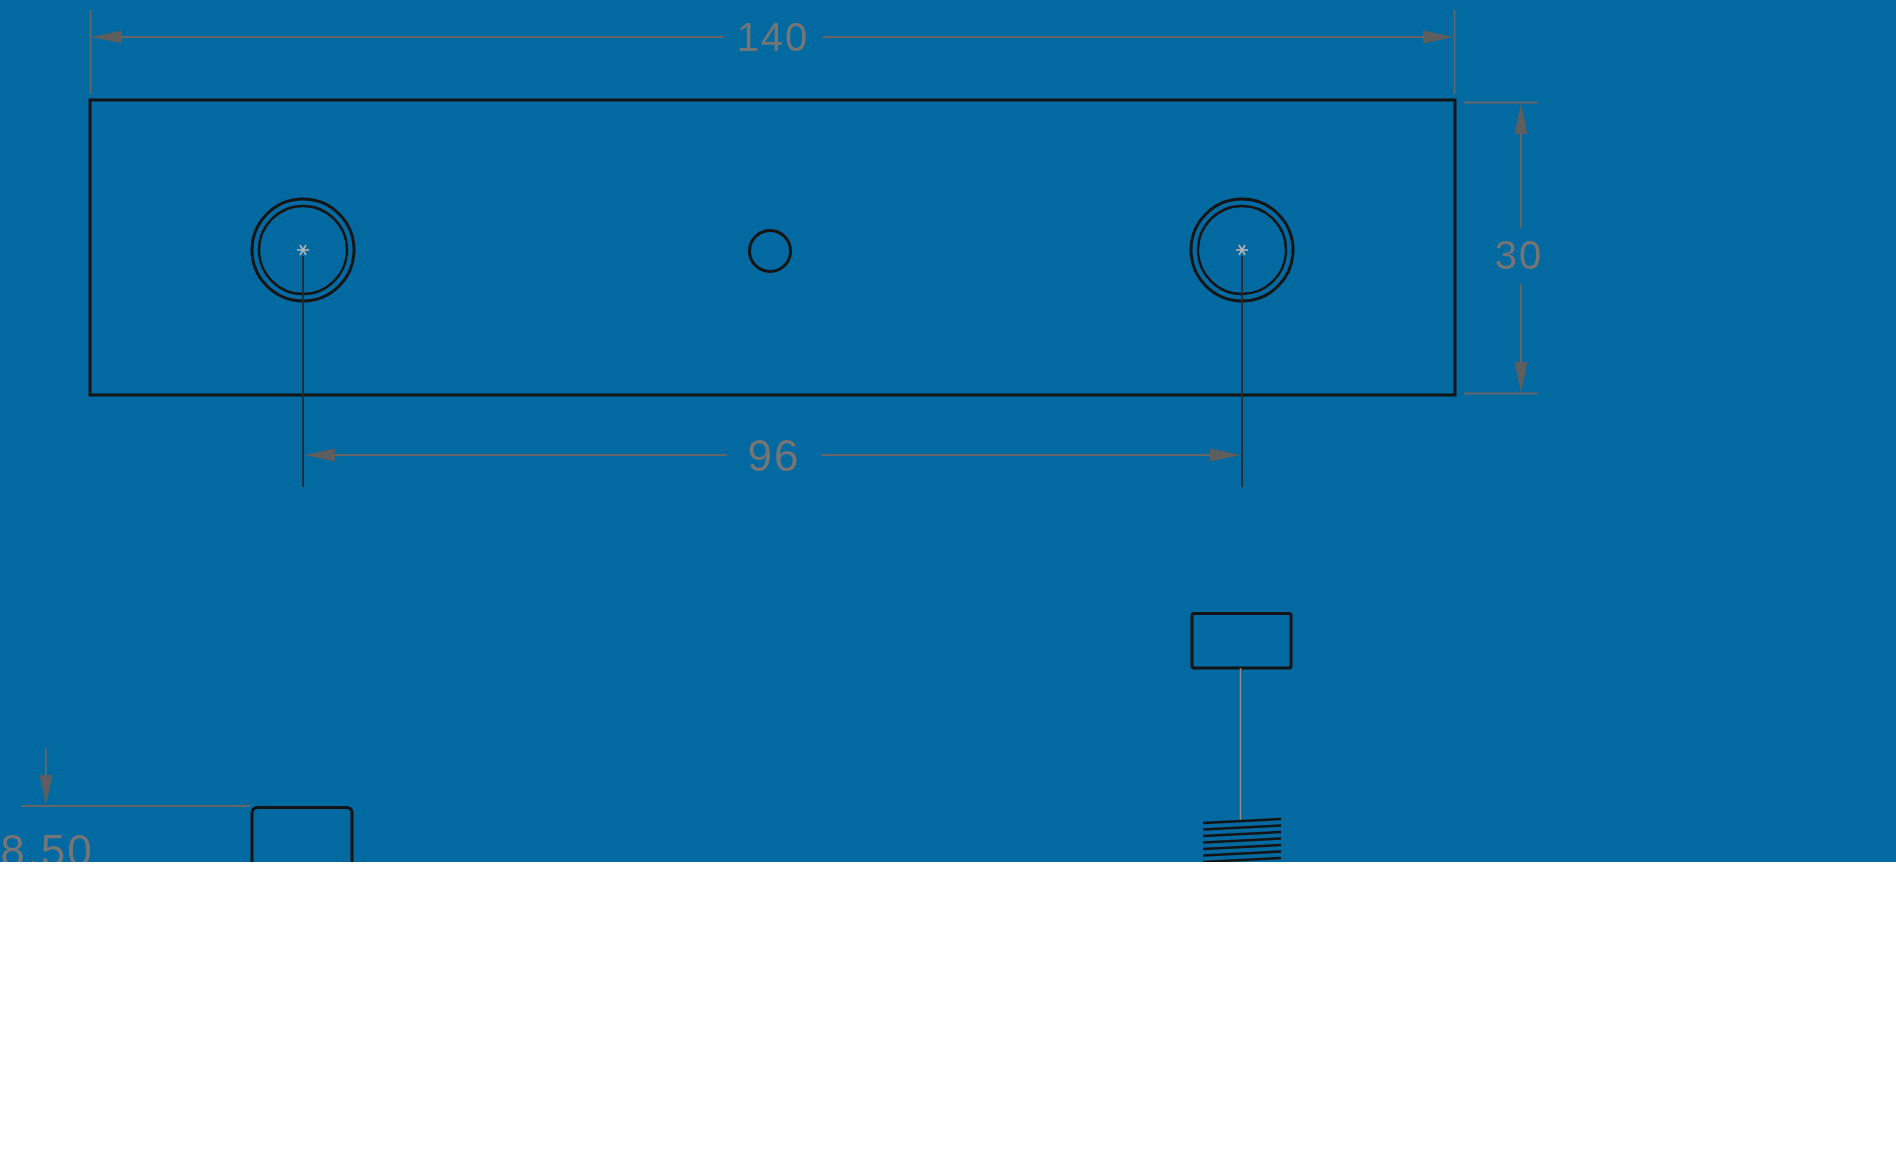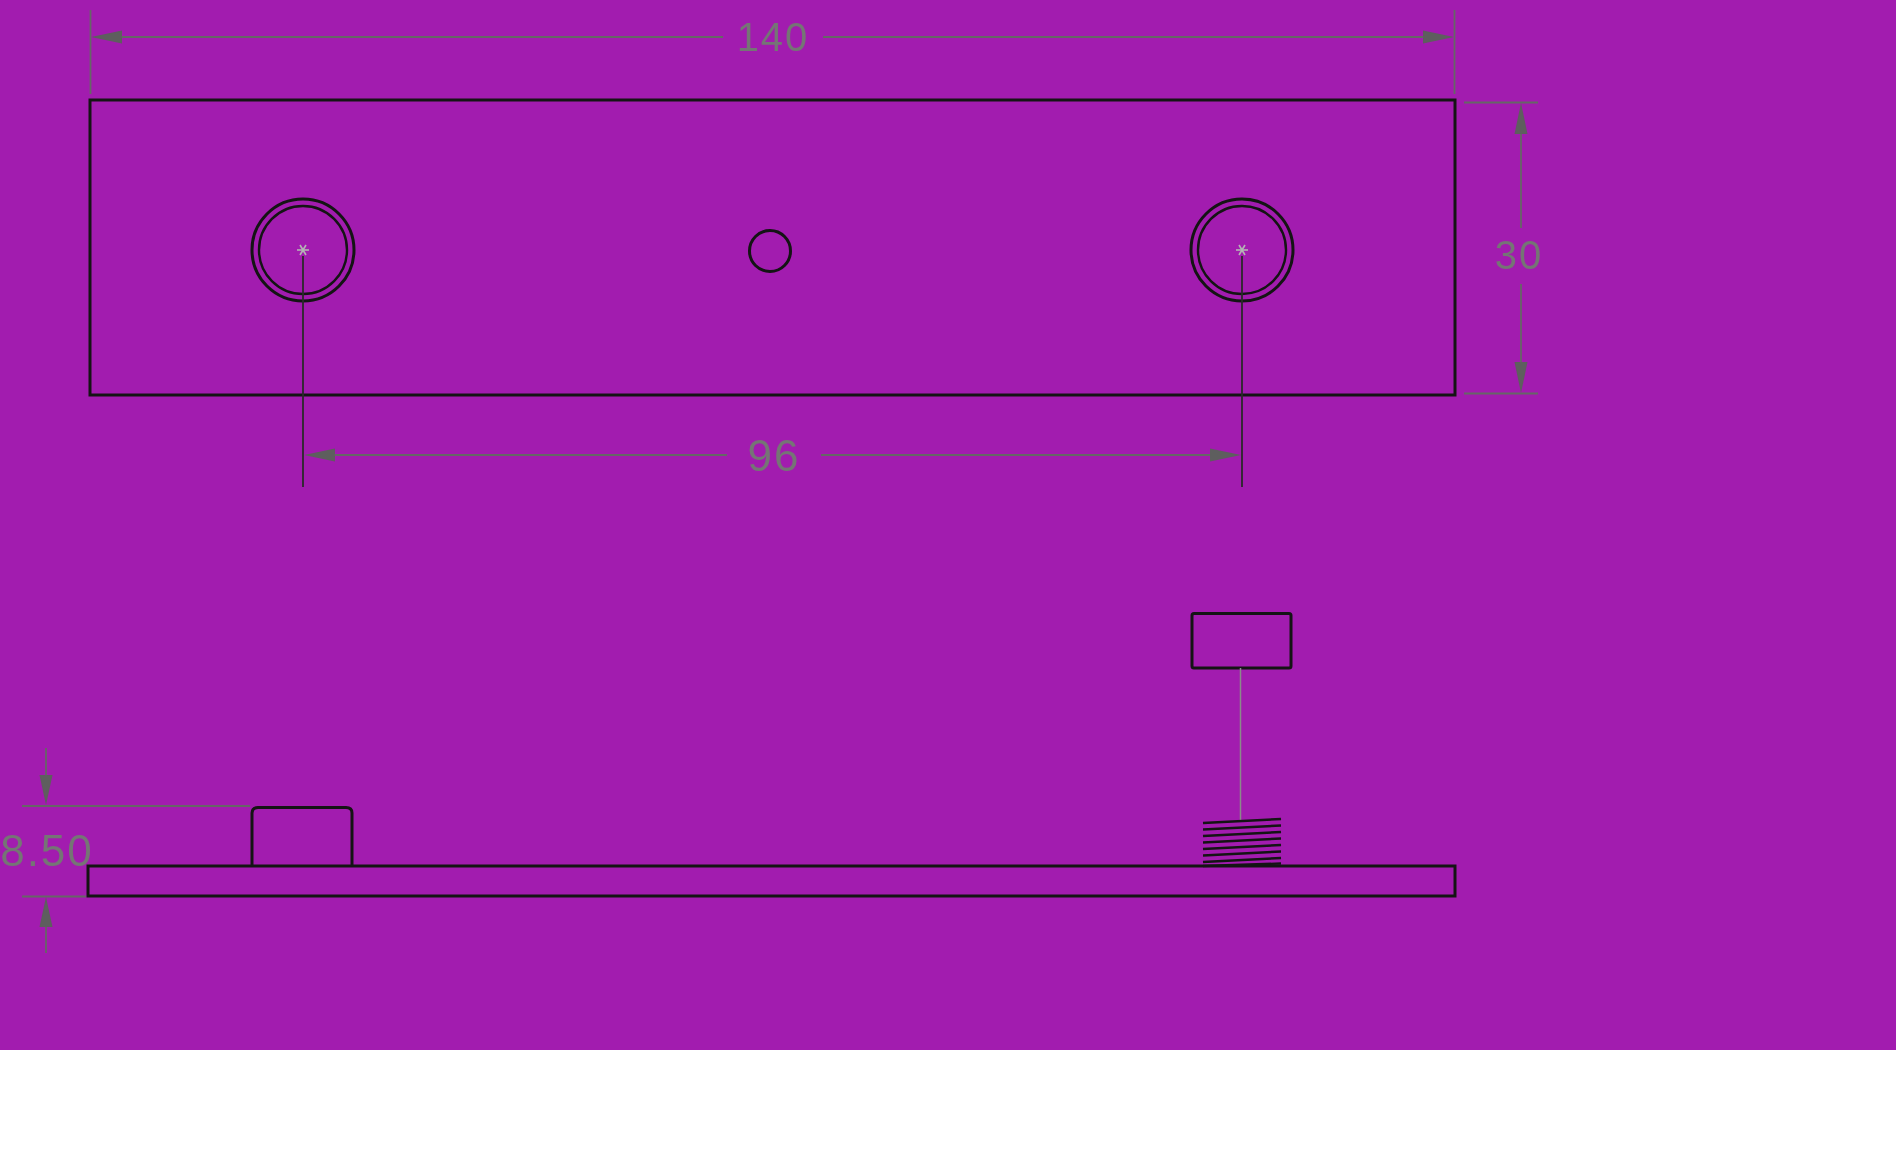--- a/index.html
+++ b/index.html
@@ -3,22 +3,22 @@
 <meta charset="utf-8">
 <style>
   html, body {
     margin: 0;
     padding: 0;
     background: #ffffff;
   }
   .drawing-wrap {
     position: relative;
     width: 1896px;
-    height: 1050px;
-    background: #a21caf;
+    height: 862px;
+    background: #0369a1;
     overflow: hidden;
     text-align: center;
   }
   svg { display: block; }
   .part { stroke: #141414; fill: none; }
   .part-thick { stroke-width: 3; }
   .part-med { stroke-width: 2.4; }
   .dimline { stroke: #666666; stroke-width: 1.8; fill: none; }
   .centerline { stroke: #2a2a2a; stroke-width: 1.8; fill: none; }
   .arrow { fill: #5e5e5e; stroke: none; }

